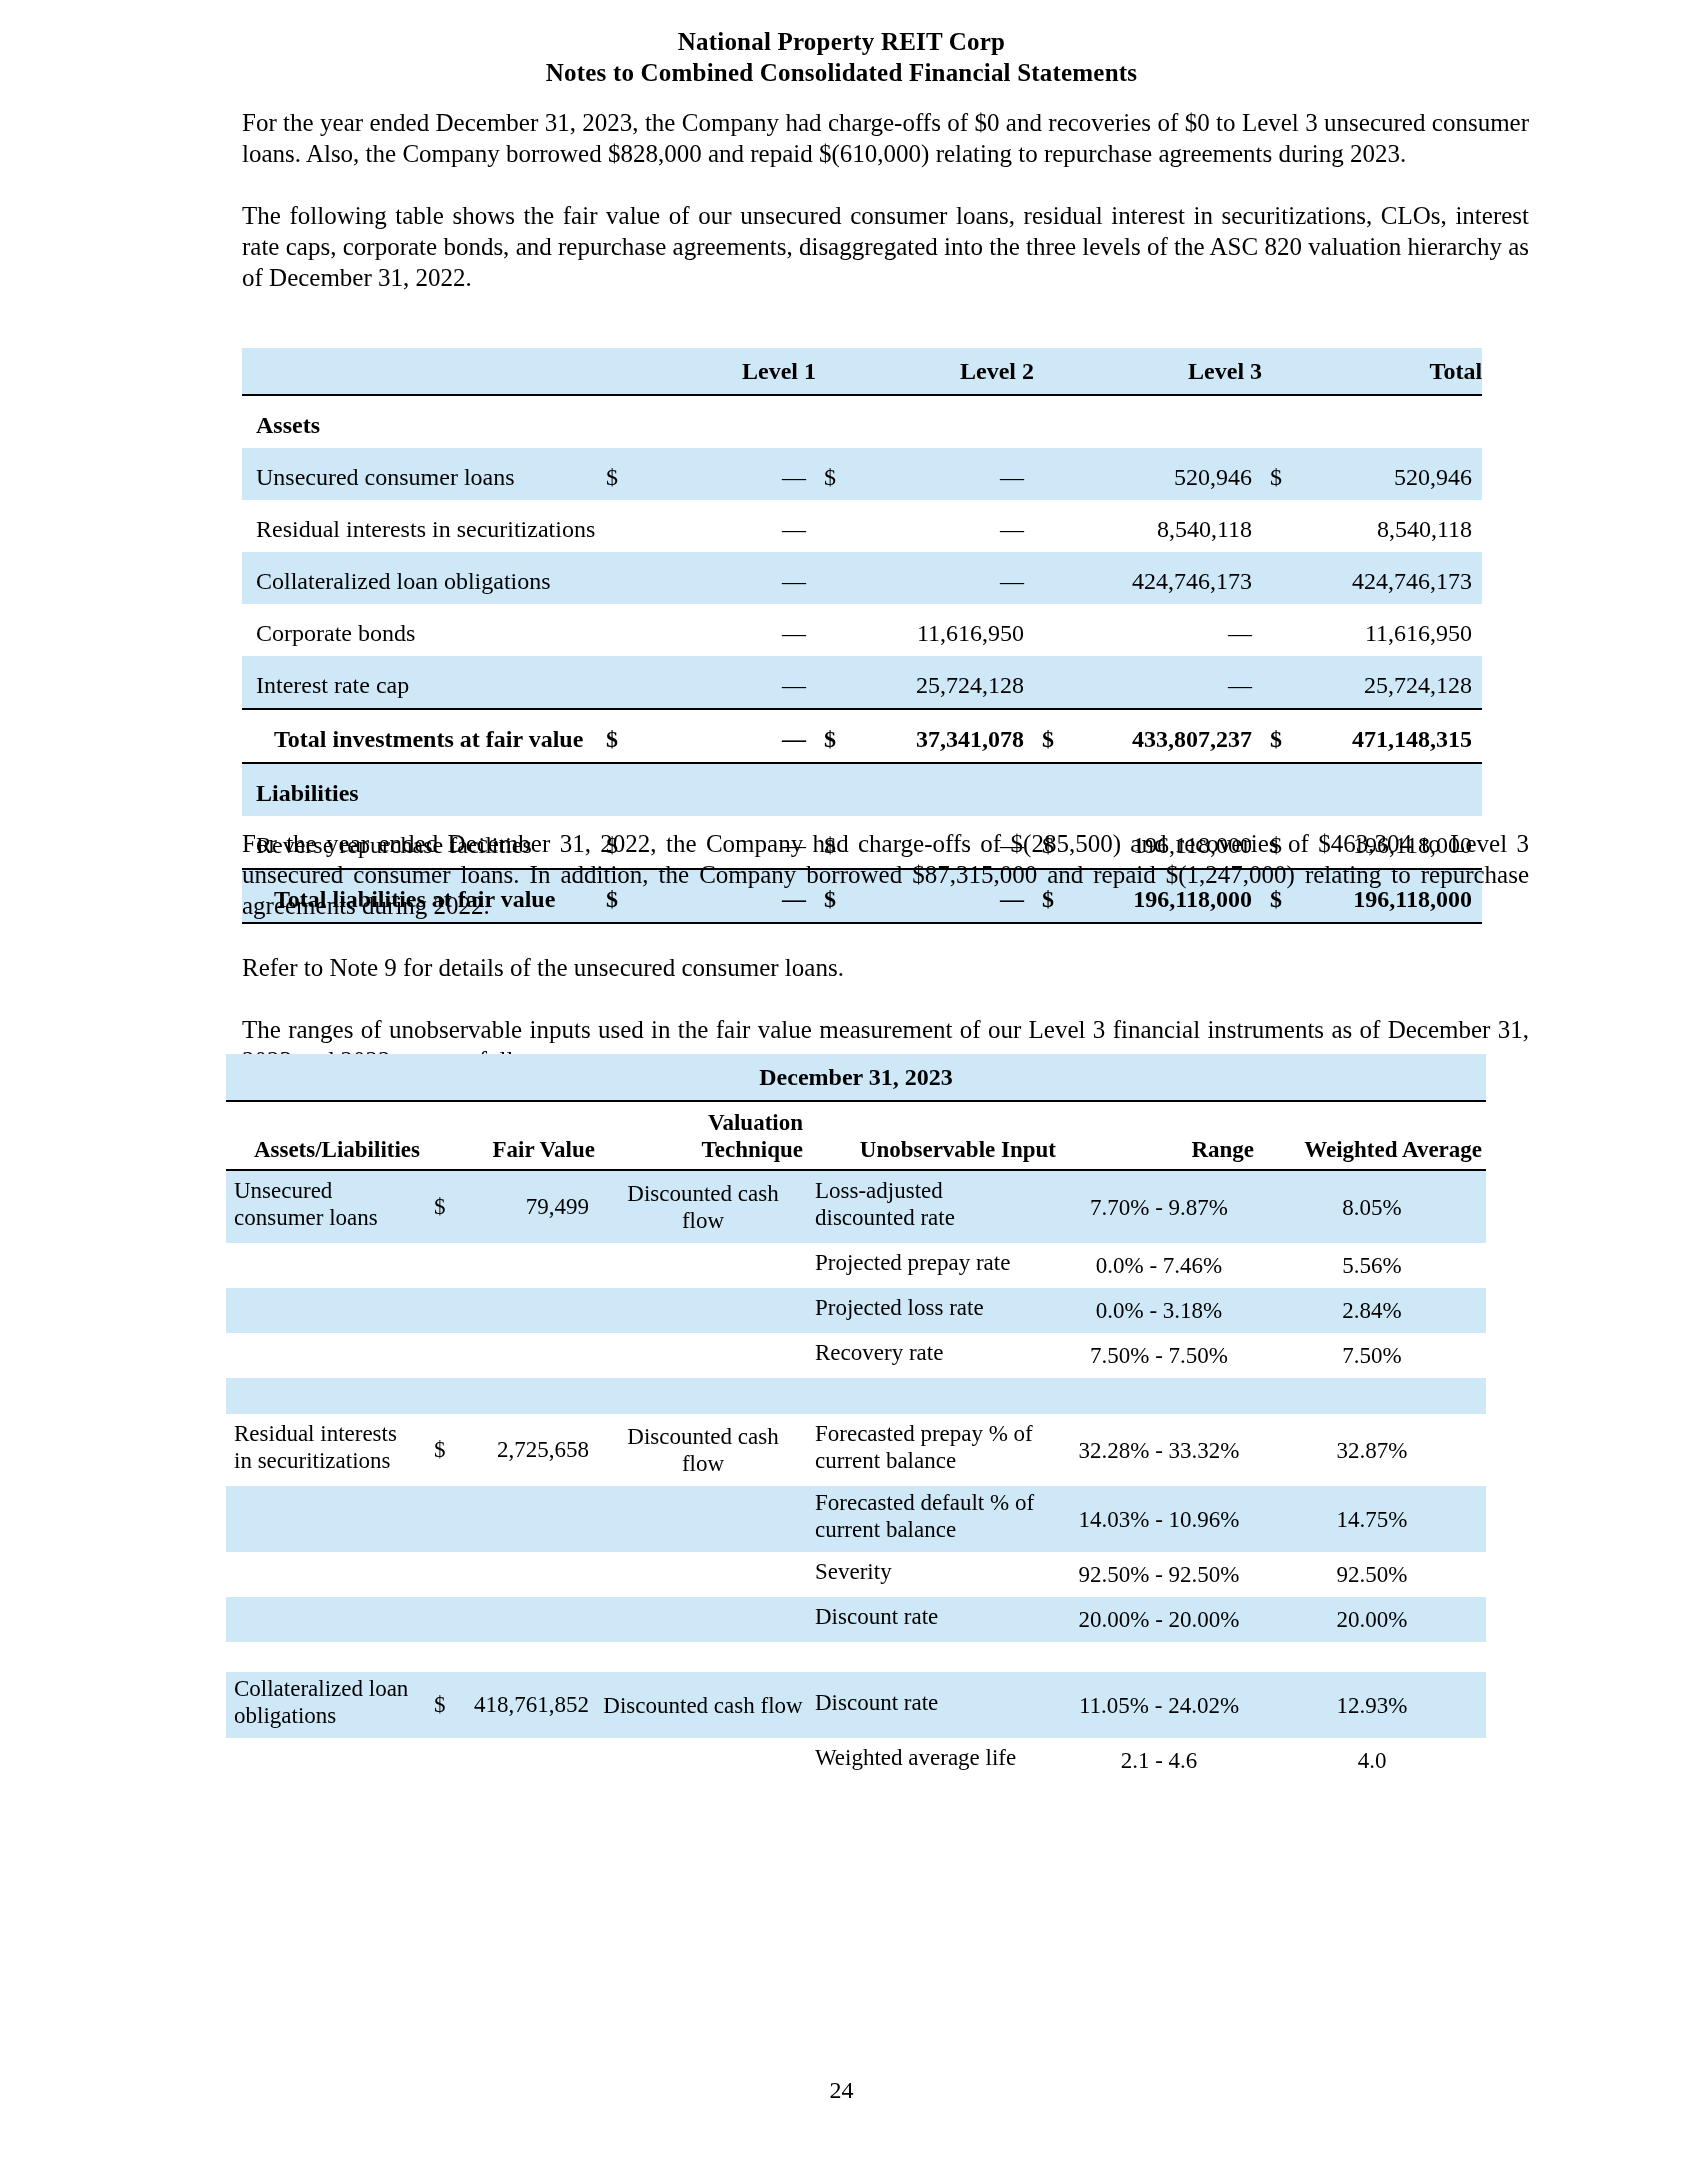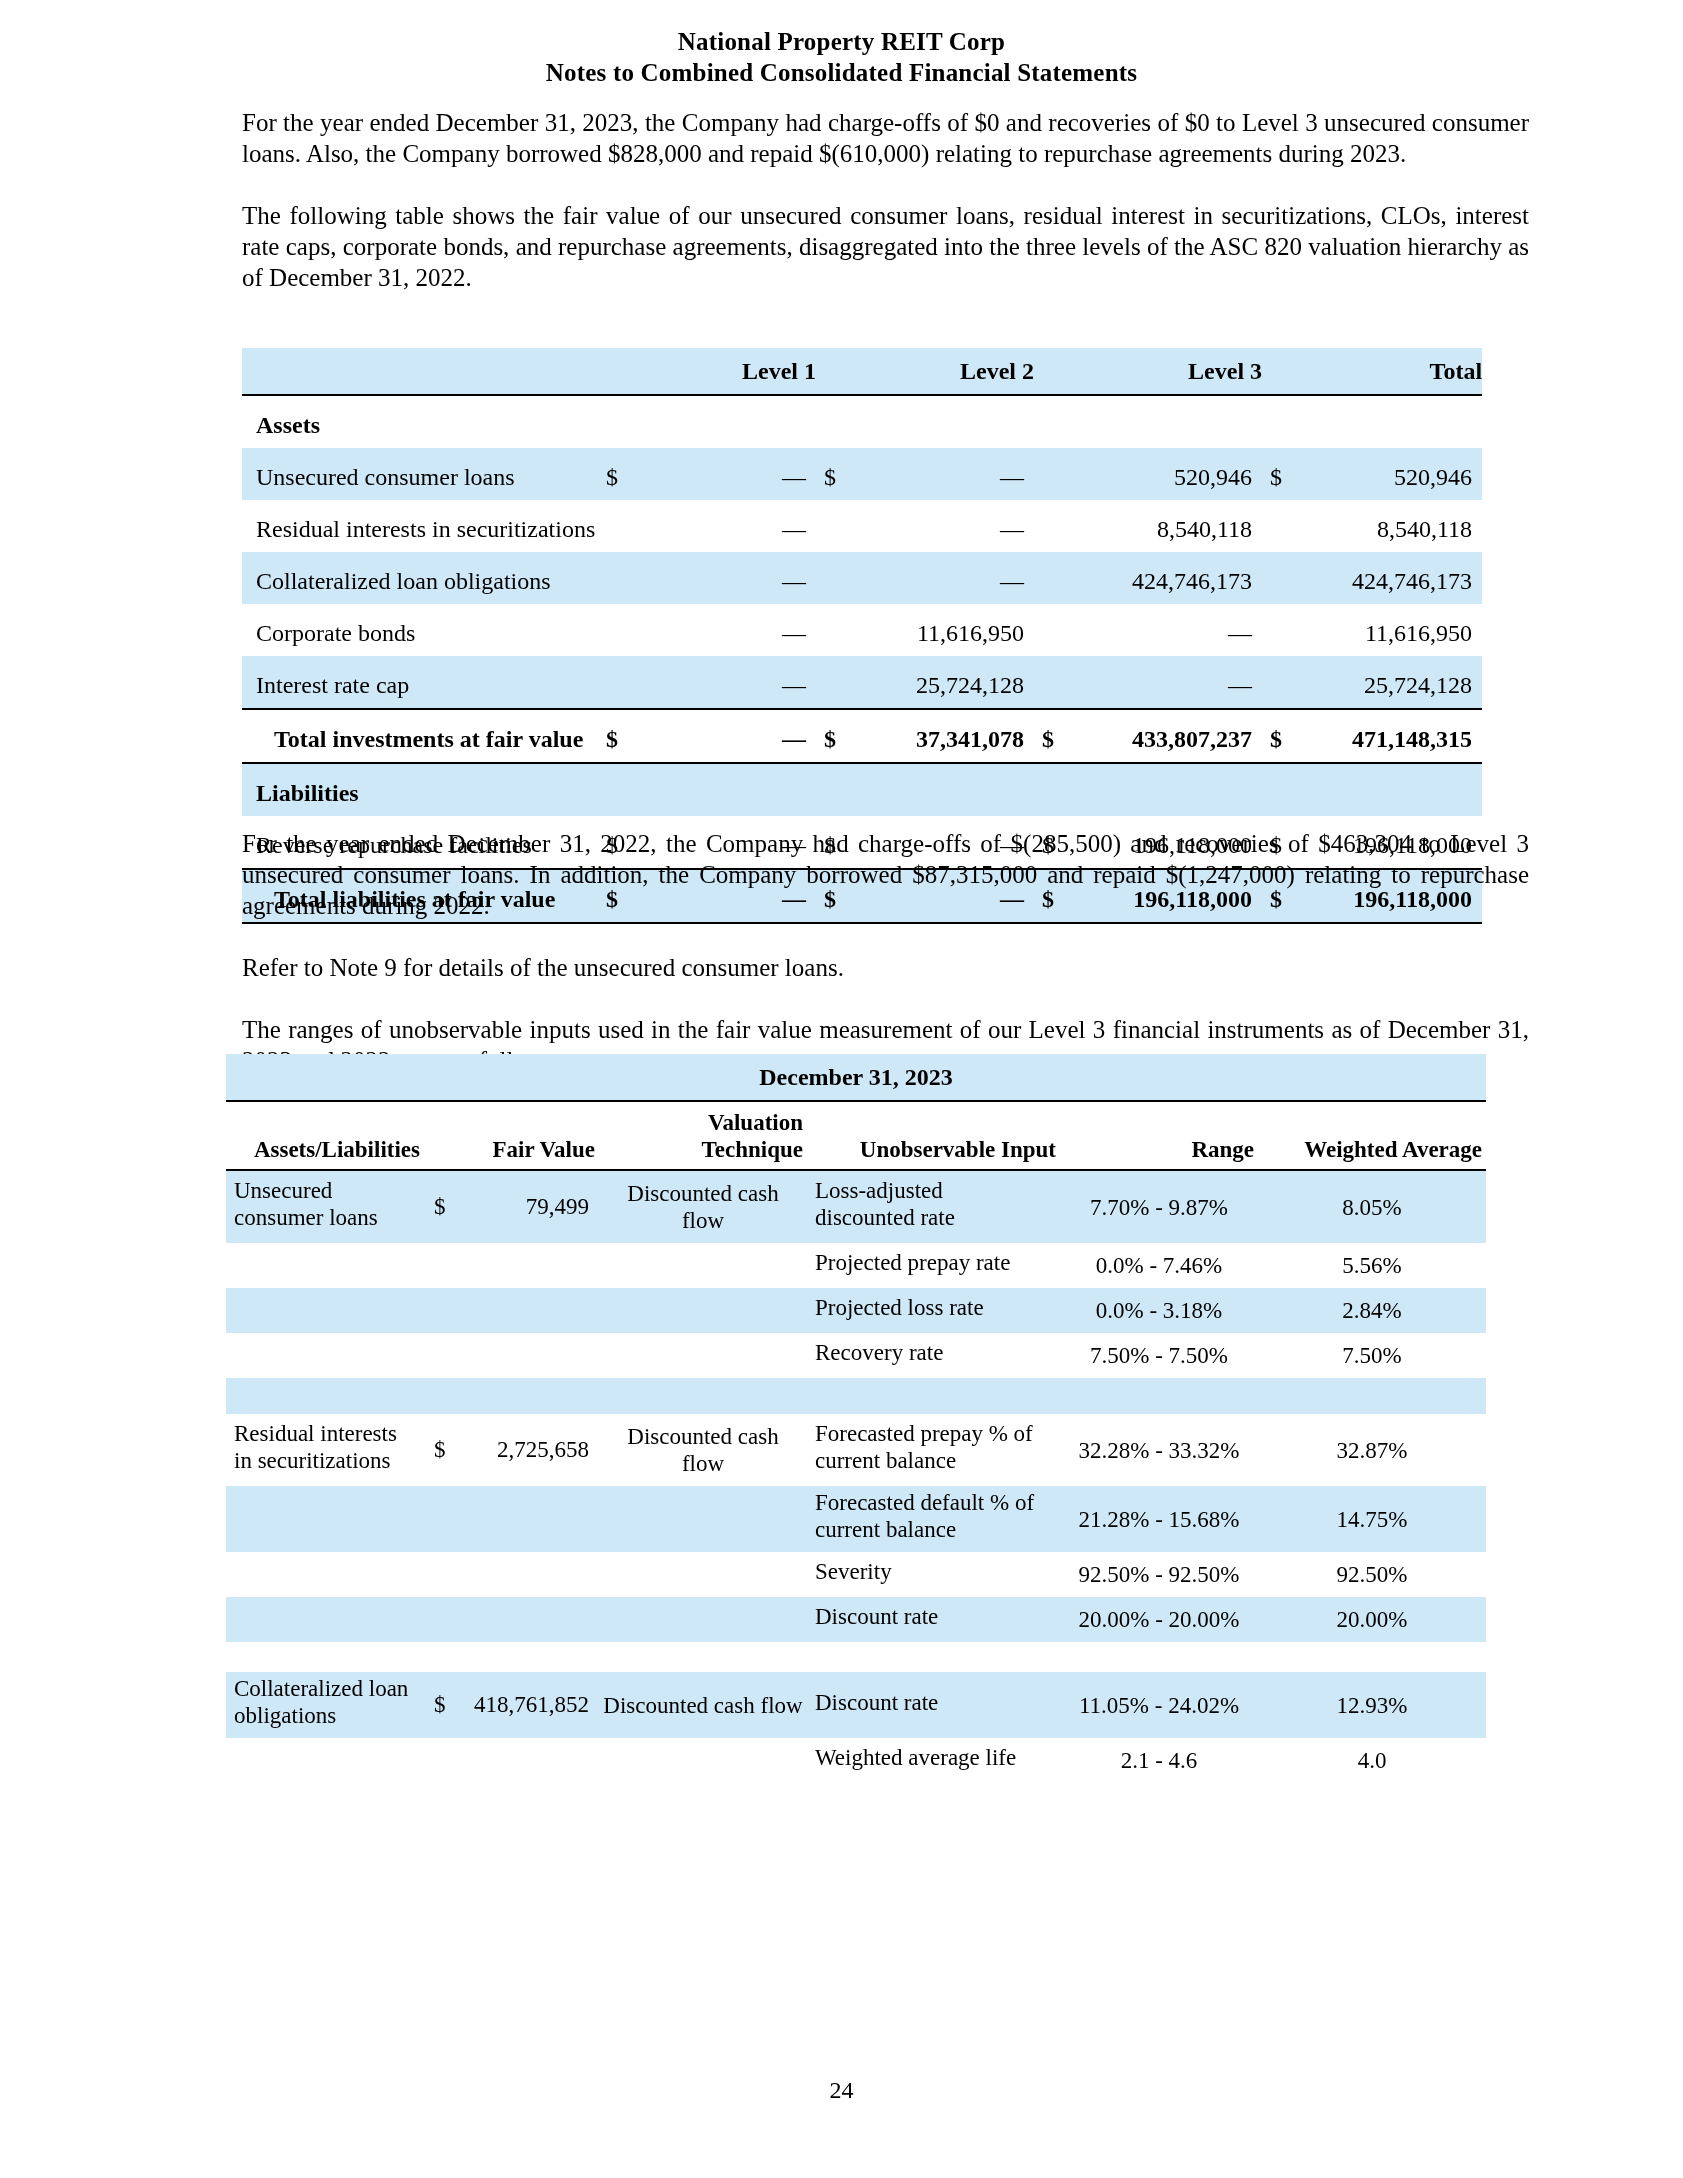--- a/index.html
+++ b/index.html
@@ -387,21 +387,21 @@
 
         <tr class="sh">
           <td class="al"></td>
           <td class="cur"></td>
           <td class="ar"></td>
           <td class="ac"></td>
           <td class="al">
             <span>Forecasted default % of</span><br>
             <span>current balance</span>
           </td>
-          <td class="ac">21.28% - 15.68%</td>
+          <td class="ac">14.03% - 10.96%</td>
           <td class="ac">14.75%</td>
         </tr>
 
         <tr class="wh">
           <td class="al"></td>
           <td class="cur"></td>
           <td class="ar"></td>
           <td class="ac"></td>
           <td class="al">Severity</td>
           <td class="ac">92.50% - 92.50%</td>

